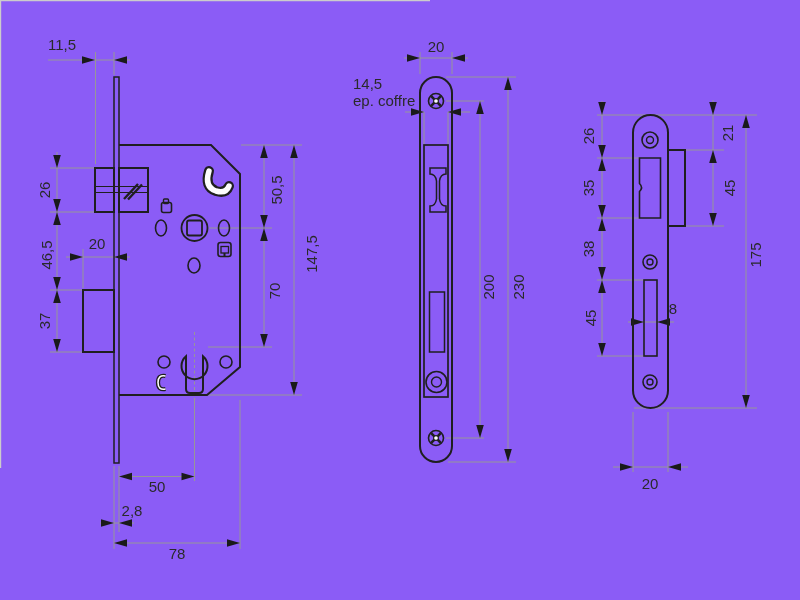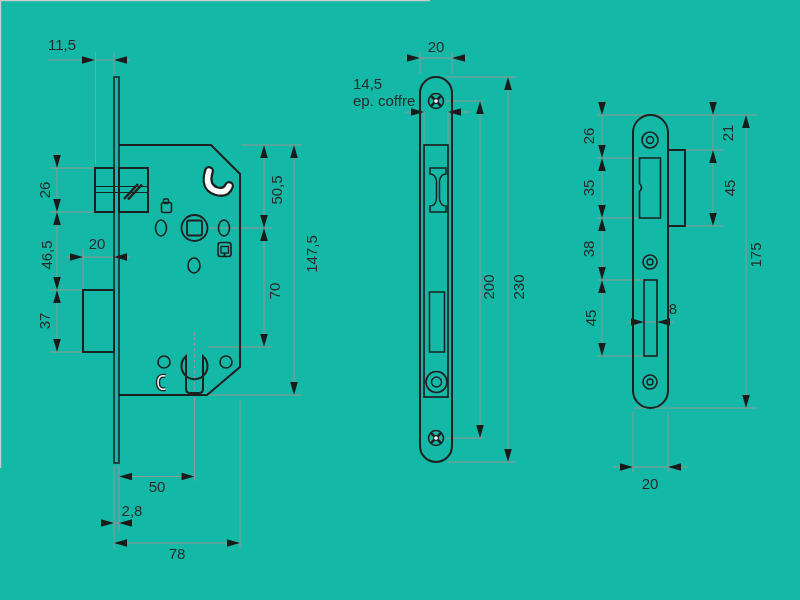--- a/index.html
+++ b/index.html
@@ -1,16 +1,16 @@
 <!DOCTYPE html>
 <html><head>
 <meta charset="utf-8">
 <style>
   html,body{margin:0;padding:0;background:#e8e8e8;}
-  #stage{width:800px;height:600px;background:#14b8a6;position:relative;overflow:hidden;}
+  #stage{width:800px;height:600px;background:#8b5cf6;position:relative;overflow:hidden;}
   svg{display:block;}
   text{font-family:"Liberation Sans","DejaVu Sans",sans-serif;font-size:15px;fill:#2a2a2a;}
   .obj{stroke:#1f1f1f;fill:none;}
   .dim{stroke:#979797;stroke-width:1;fill:none;}
   .arr{fill:#1a1a1a;stroke:none;}
 </style>
 </head>
 <body>
 
 <div id="stage">

